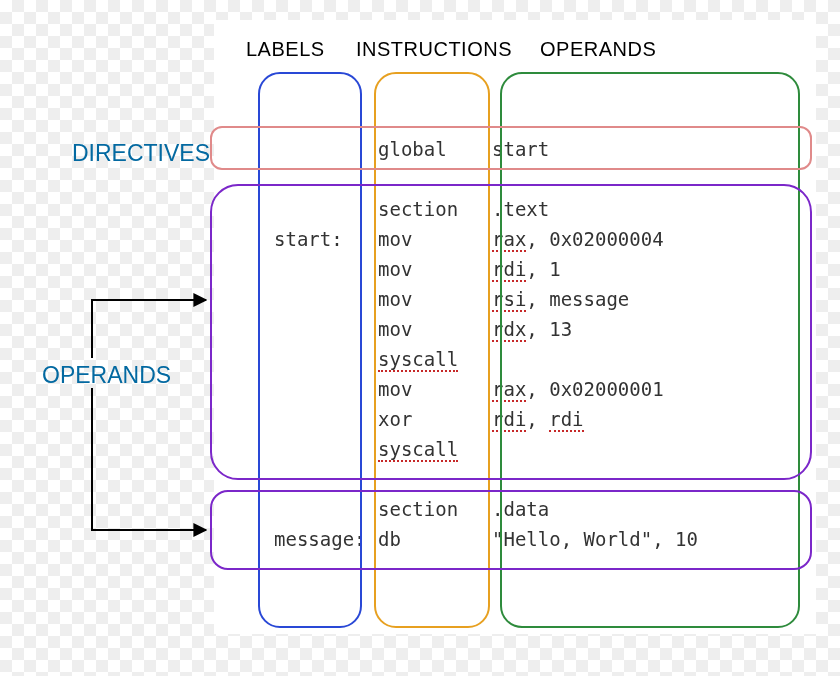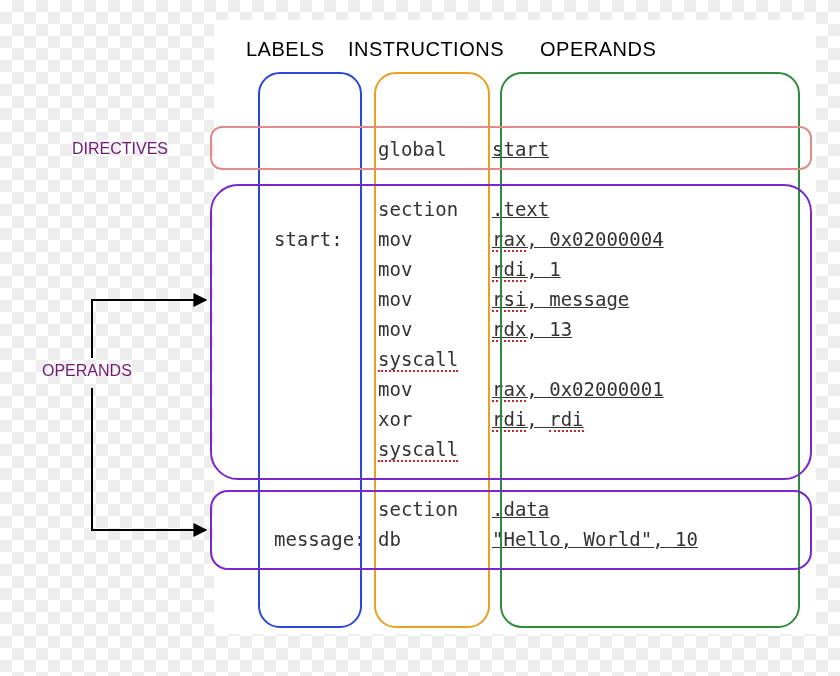--- a/index.html
+++ b/index.html
@@ -27,55 +27,55 @@
     background: #fff;
   }
   .col-header {
     position: absolute;
     font-size: 20px;
     letter-spacing: 0.5px;
     color: #000;
   }
   .side-label {
     position: absolute;
-    font-size: 16px;
-    color: #701a75;
+    font-size: 23px;
+    color: #0369a1;
   }
   .code {
     position: absolute;
     font-family: "Menlo","Consolas","DejaVu Sans Mono",monospace;
     font-size: 19px;
     color: #333;
     white-space: pre;
   }
   .code .line { height: 30px; line-height: 30px; display: flex; }
   .code .lbl  { width: 104px; display: inline-block; }
   .code .ins  { width: 114px; display: inline-block; }
-  .code .op   { display: inline-block; text-decoration: underline; }
+  .code .op   { display: inline-block; }
   .dotted { border-bottom: 2px dotted #c62828; padding-bottom: 0px; margin-top: 44px; }
   .box {
     position: absolute;
     border-radius: 22px;
     background: transparent;
     box-sizing: border-box;
   }
   .box.labels   { border: 2.5px solid #2948d6; }
   .box.instr    { border: 2.5px solid #e7a020; }
   .box.oper     { border: 2.5px solid #2e8b3c; }
   .box.direct   { border: 2.5px solid #e08a8a; border-radius: 12px; }
   .box.sect     { border: 2.5px solid #7b27c9; }
   svg.arrows { position: absolute; left: 0; top: 0; pointer-events: none; }
 </style>
 </head>
 <body>
 
 <div class="panel"></div>
 
 <div class="col-header" style="left:246px; top:38px;text-align:right;">LABELS</div>
-<div class="col-header" style="left:348px; top:38px;">INSTRUCTIONS</div>
+<div class="col-header" style="left:356px; top:38px;">INSTRUCTIONS</div>
 <div class="col-header" style="left:540px; top:38px;text-align:right;">OPERANDS</div>
 
 <div class="side-label" style="left:72px; top:140px;">DIRECTIVES</div>
 <div class="side-label" style="left:42px; top:362px;">OPERANDS</div>
 
 <div class="code" id="codeblock" style="left:274px; top:134px;"><div class="line"><span class="lbl"></span><span class="ins">global</span><span class="op">start</span></div><div class="line"><span class="lbl"></span><span class="ins"></span><span class="op"></span></div><div class="line"><span class="lbl"></span><span class="ins">section</span><span class="op">.text</span></div><div class="line"><span class="lbl">start:</span><span class="ins">mov</span><span class="op"><span class="dotted">rax</span><span>, 0x02000004</span></span></div><div class="line"><span class="lbl"></span><span class="ins">mov</span><span class="op"><span class="dotted">rdi</span><span>, 1</span></span></div><div class="line"><span class="lbl"></span><span class="ins">mov</span><span class="op"><span class="dotted">rsi</span><span>, message</span></span></div><div class="line"><span class="lbl"></span><span class="ins">mov</span><span class="op"><span class="dotted">rdx</span><span>, 13</span></span></div><div class="line"><span class="lbl"></span><span class="ins"><span class="dotted">syscall</span></span><span class="op"></span></div><div class="line"><span class="lbl"></span><span class="ins">mov</span><span class="op"><span class="dotted">rax</span><span>, 0x02000001</span></span></div><div class="line"><span class="lbl"></span><span class="ins">xor</span><span class="op"><span class="dotted">rdi</span><span>, </span><span class="dotted">rdi</span></span></div><div class="line"><span class="lbl"></span><span class="ins"><span class="dotted">syscall</span></span><span class="op"></span></div><div class="line"><span class="lbl"></span><span class="ins"></span><span class="op"></span></div><div class="line"><span class="lbl"></span><span class="ins">section</span><span class="op">.data</span></div><div class="line"><span class="lbl">message:</span><span class="ins">db</span><span class="op">"Hello, World", 10</span></div></div>
 
 <div class="box labels" style="left:258px; top:72px; width:104px; height:556px;"></div>
 <div class="box instr" style="left:374px; top:72px; width:116px; height:556px;"></div>
 <div class="box oper" style="left:500px; top:72px; width:300px; height:556px;"></div>

